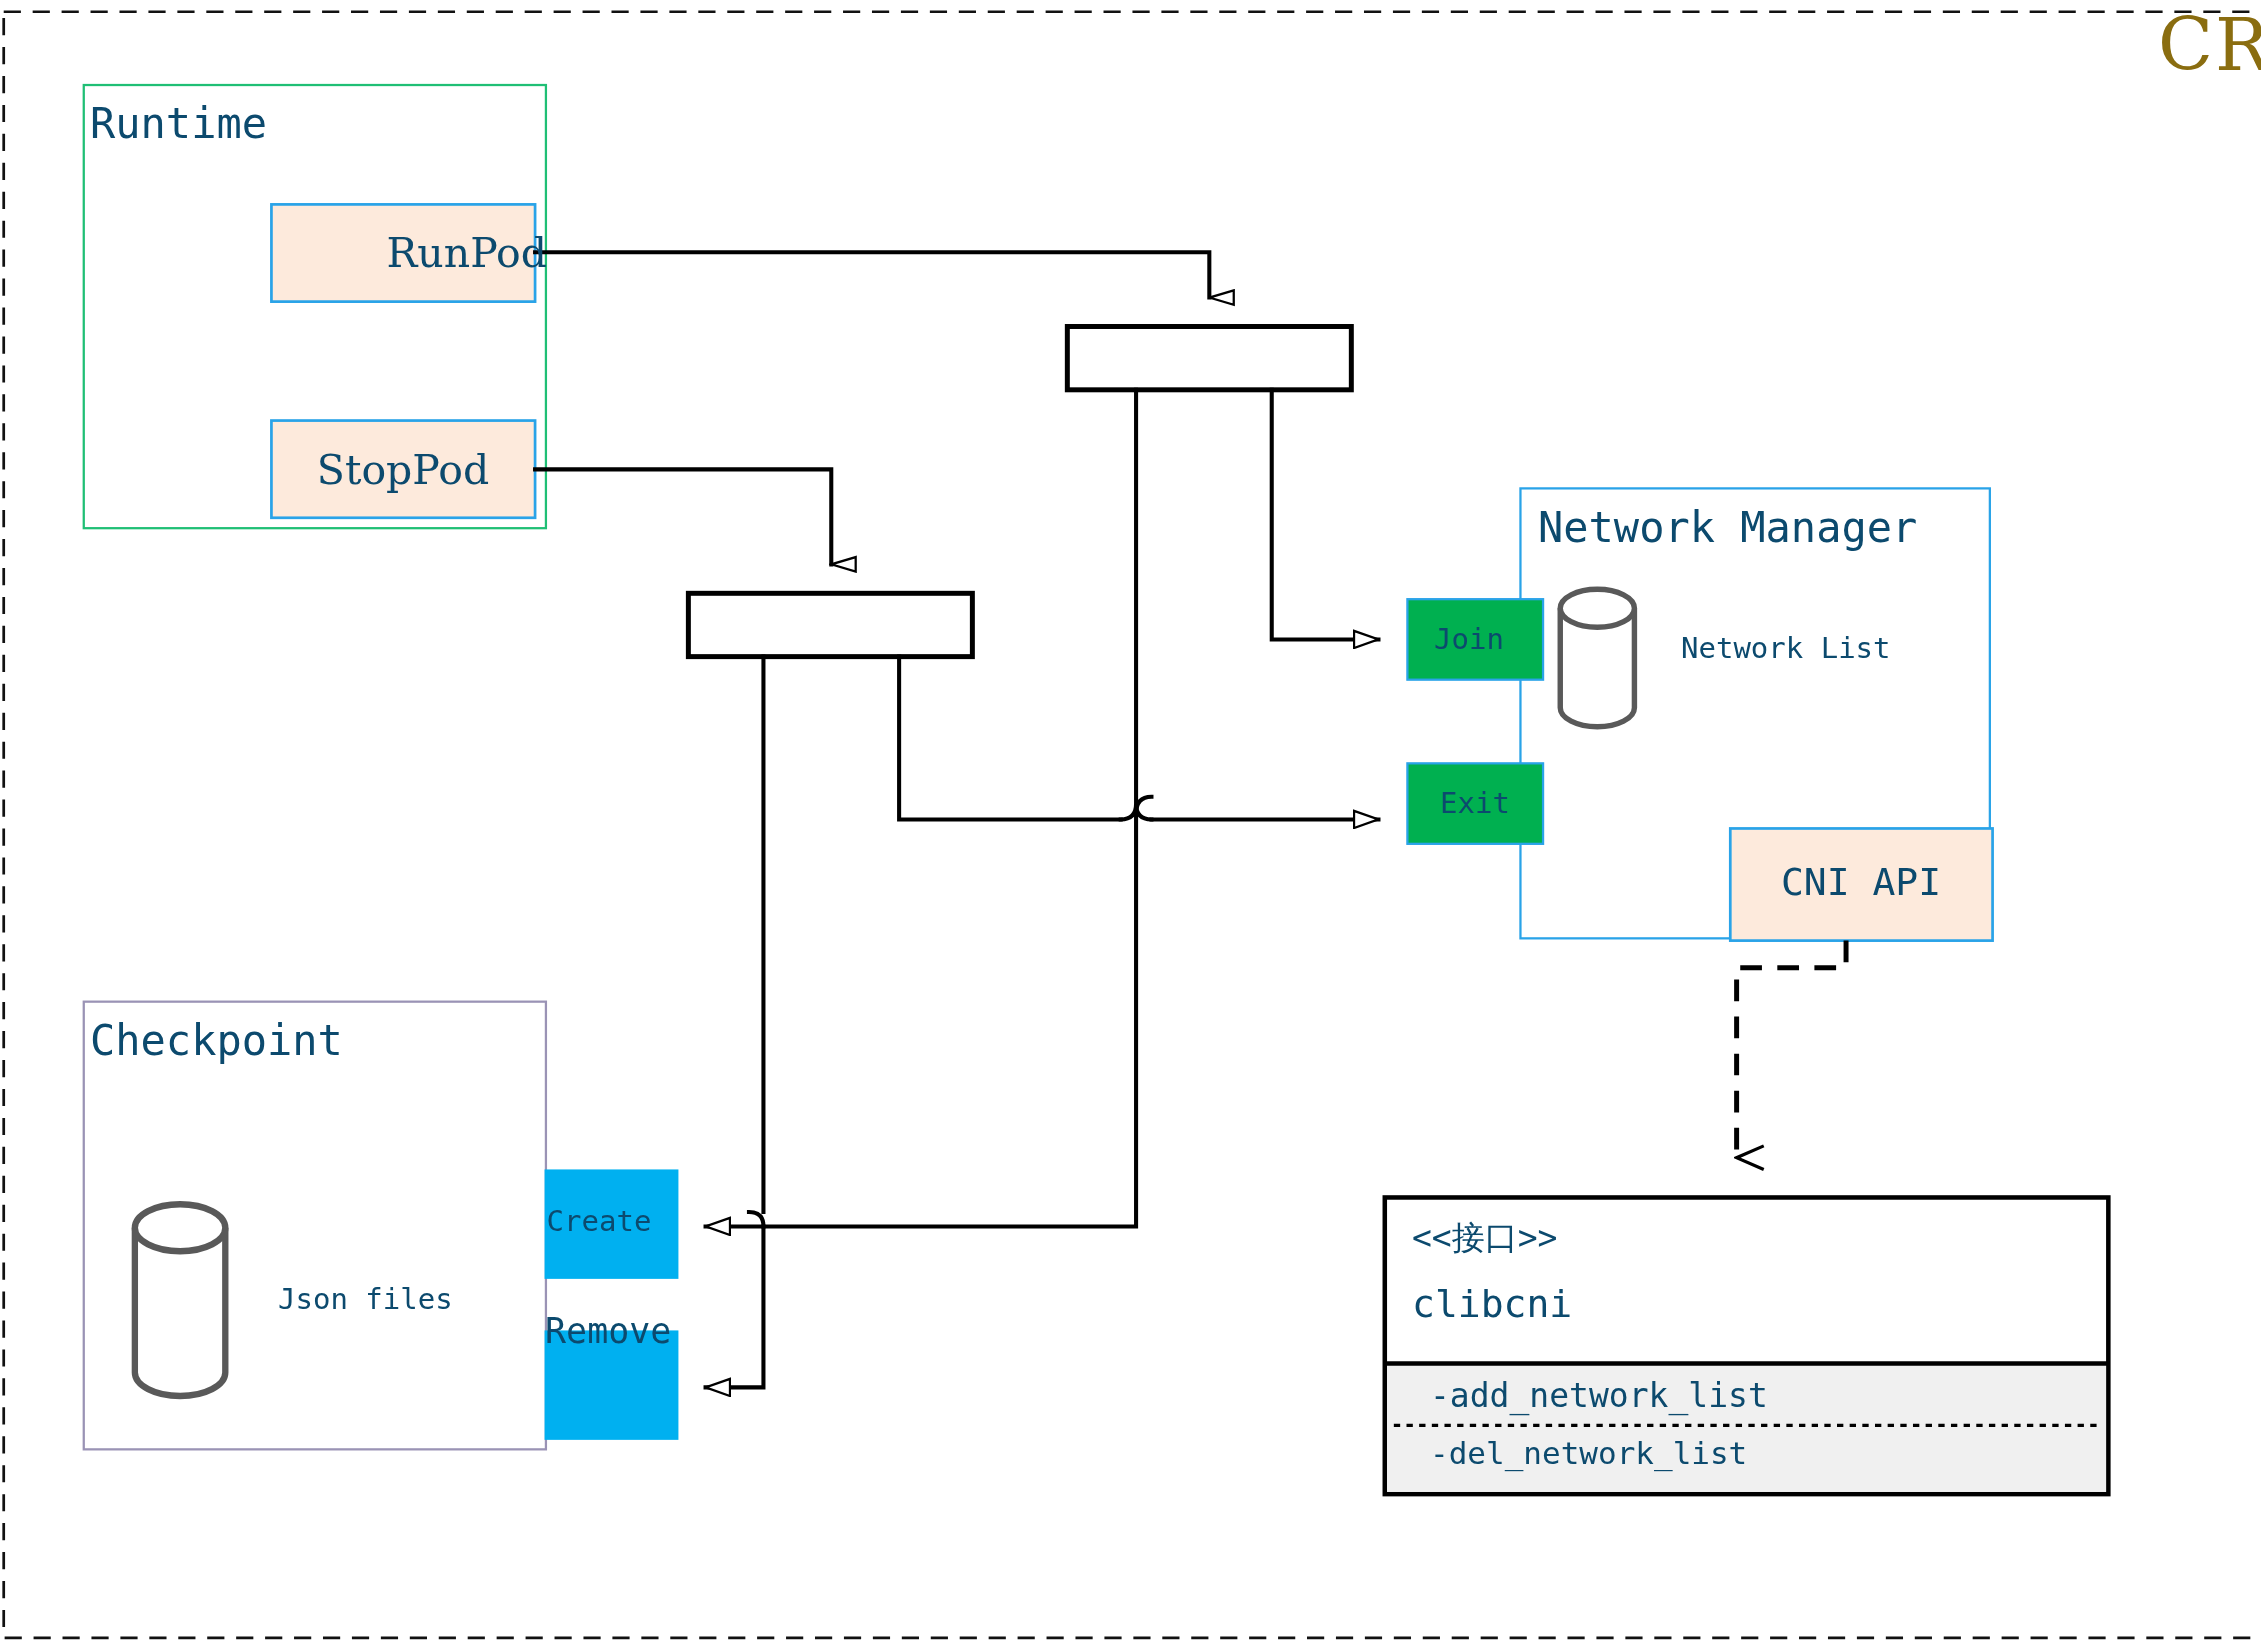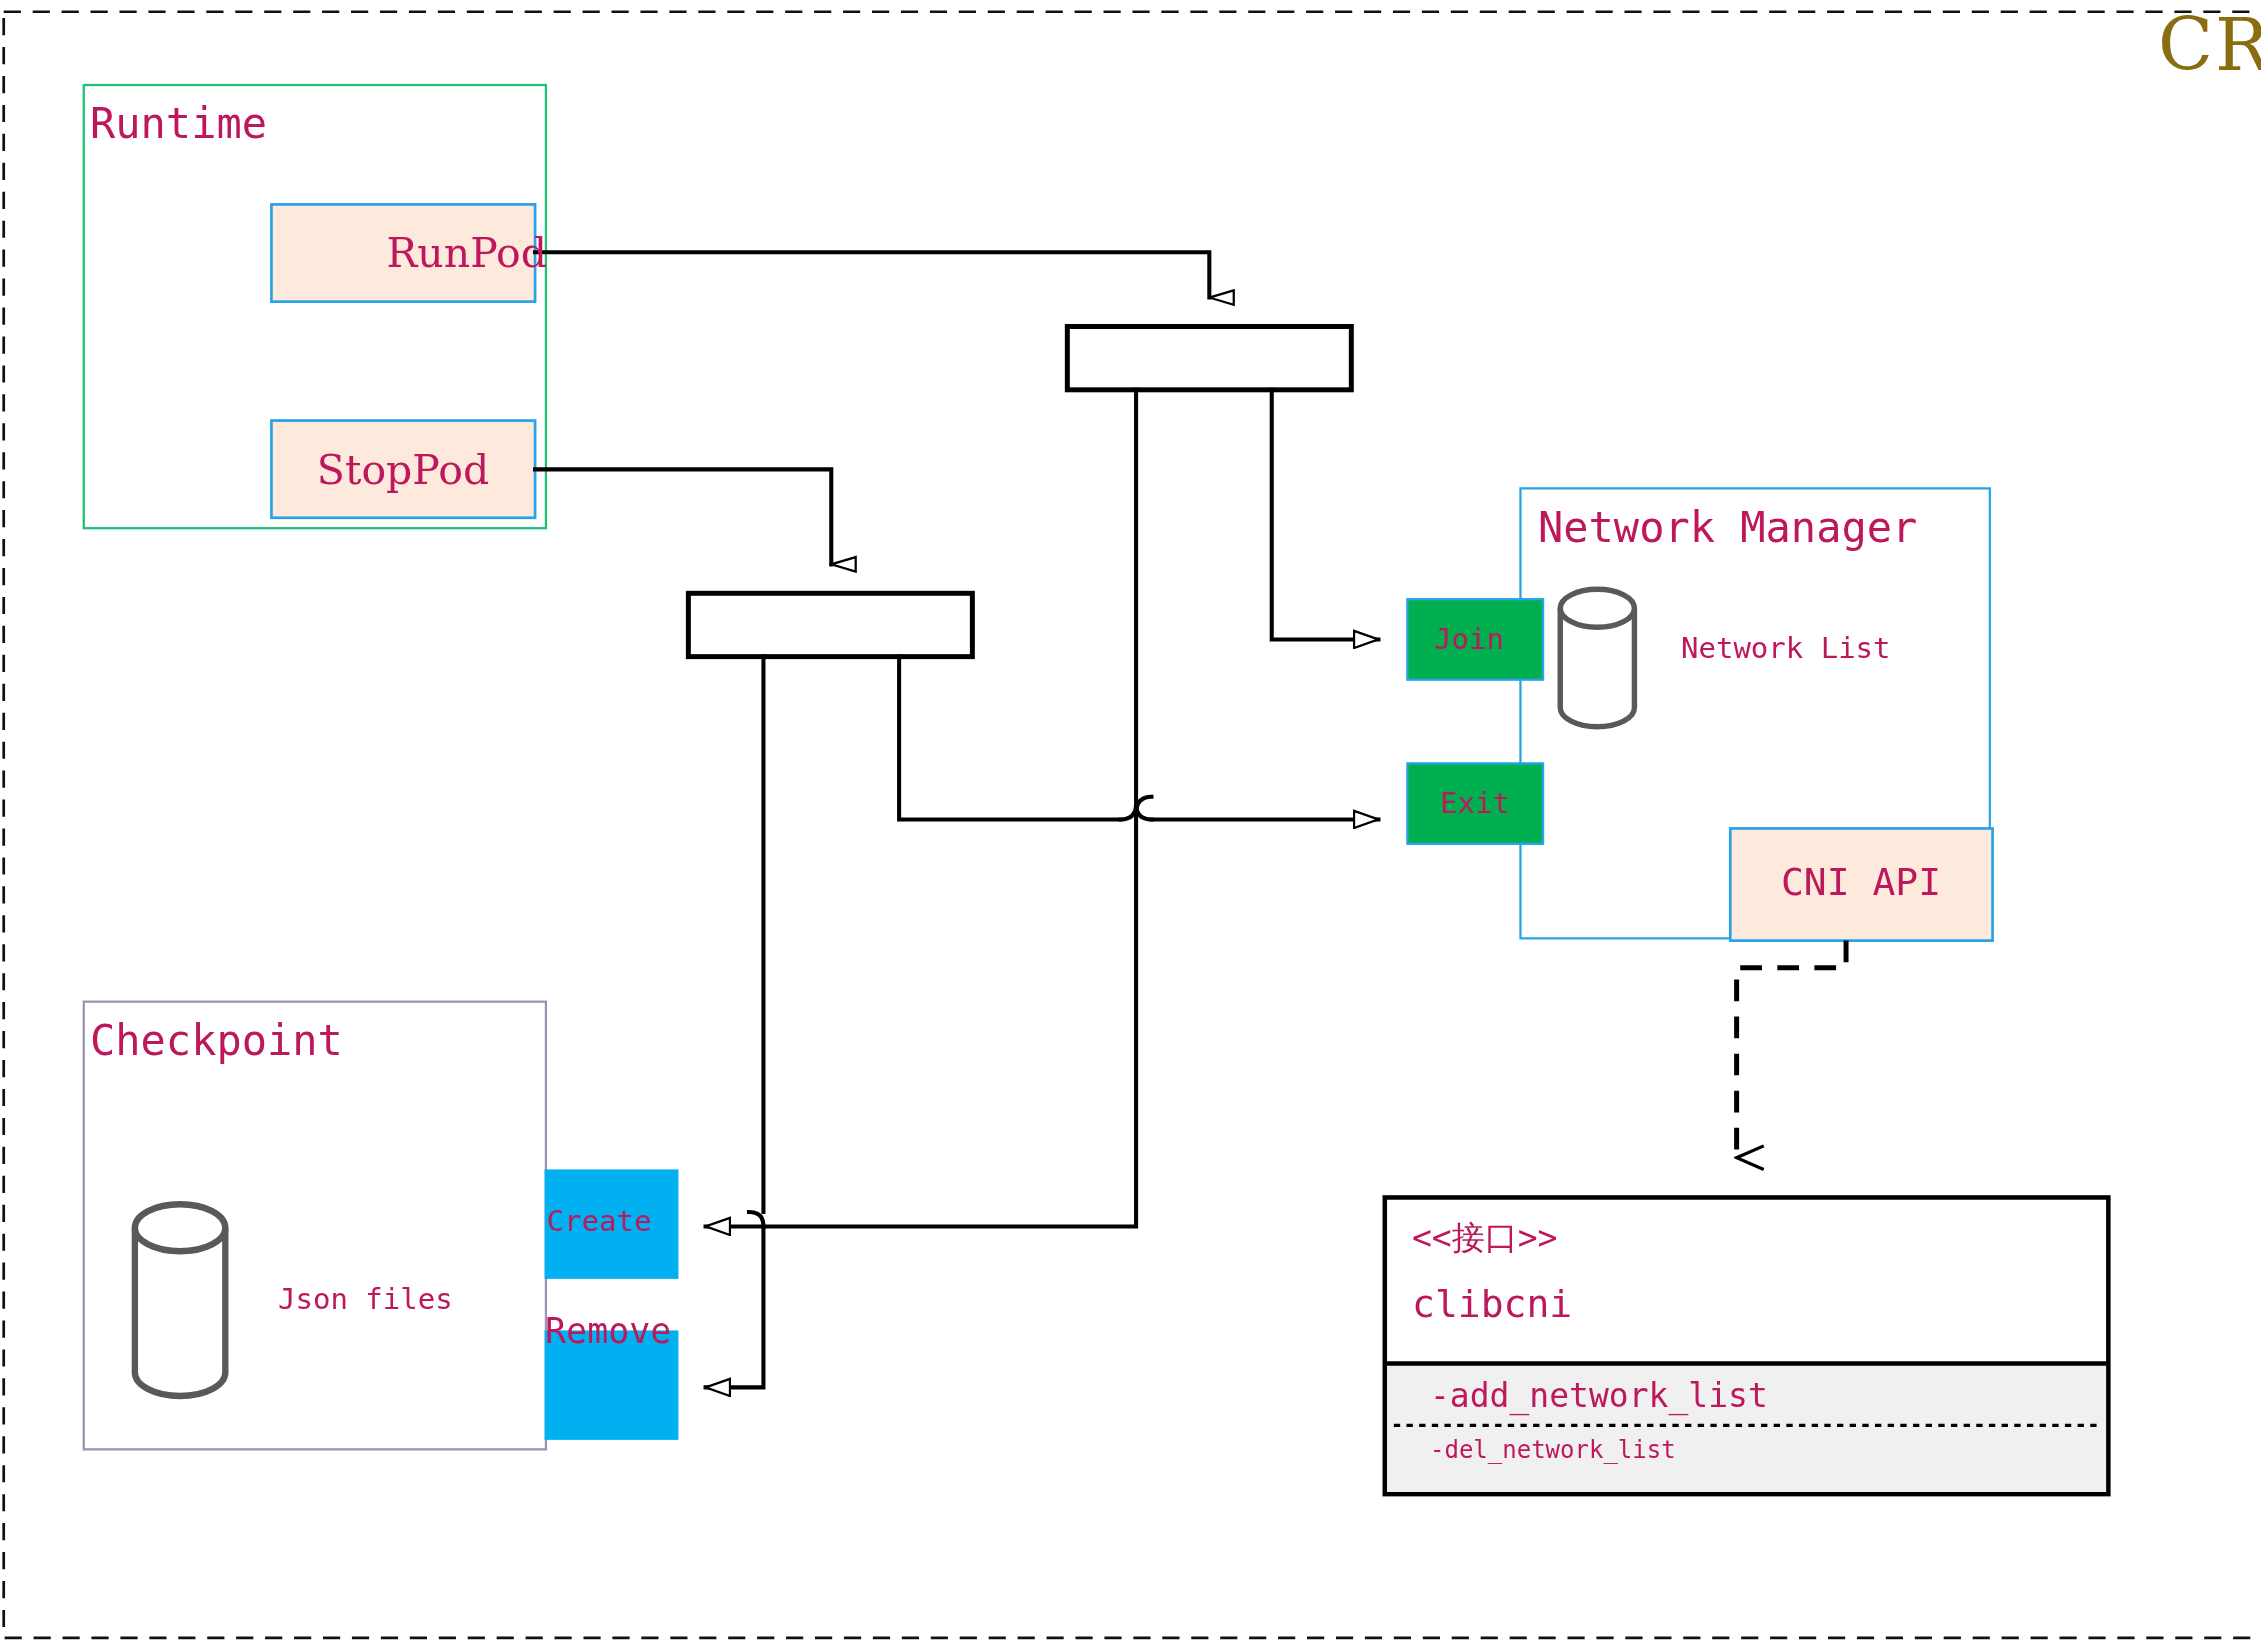--- a/index.html
+++ b/index.html
@@ -1,20 +1,20 @@
 <!DOCTYPE html>
 <html style="font-size:7.2px"><head>
 <meta charset="utf-8">
 <style>
   html,body{margin:0;padding:0;background:#fff;}
   body{width:2335px;height:1642px;position:relative;
        font-family:"DejaVu Serif","Liberation Serif",serif;}
   #canvas{position:absolute;left:0;top:0;width:2335px;height:1642px;}
   svg.layer{position:absolute;left:0;top:0;width:2335px;height:1642px;overflow:visible;}
-  .lbl{position:absolute;white-space:pre;color:#be185d;line-height:1;}
+  .lbl{position:absolute;white-space:pre;color:#0c4a6e;line-height:1;}
   .mono{font-family:"DejaVu Sans Mono","Liberation Mono",monospace;}
   .serif{font-family:"DejaVu Serif","Liberation Serif",serif;}
 </style>
 </head>
 <body>
 
 <div id="canvas">
 
   <svg class="layer" viewBox="0 0 5163 3631">
     <defs>
@@ -120,16 +120,16 @@
   <div class="lbl mono" style="left:1407px;top:789px;width:136px;text-align:center;font-size:29px;">Exit</div>
 
   <div class="lbl mono" style="left:1730px;top:863px;width:262px;text-align:center;font-size:38px;">CNI API</div>
 
   <div class="lbl mono" style="left:1412px;top:1221px;font-size:33px;">&lt;&lt;接口&gt;&gt;</div>
 
   <div class="lbl mono" style="left:1412px;top:1285px;font-size:38px;">clibcni</div>
 
   <div class="lbl mono" style="left:1430px;top:1379px;font-size:33px;">-add_network_list</div>
 
-  <div class="lbl mono" style="left:1430px;top:1438px;font-size:24px;">-del_network_list</div>
+  <div class="lbl mono" style="left:1430px;top:1438px;font-size:31px;">-del_network_list</div>
 
 </div>
 
 
 </body></html>

